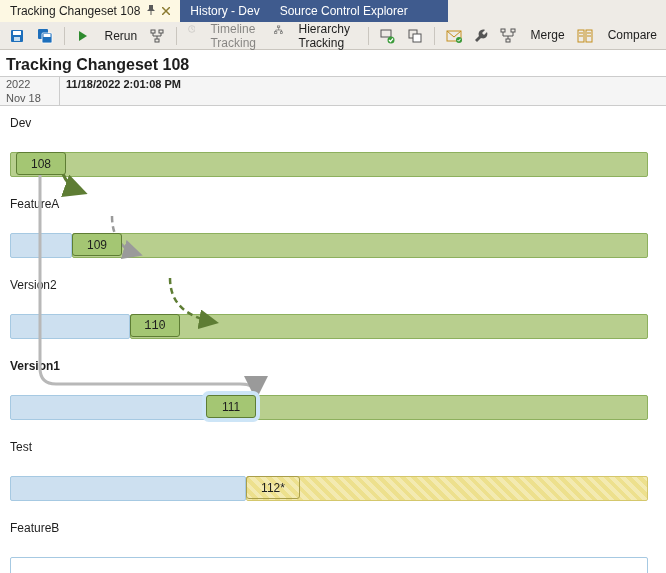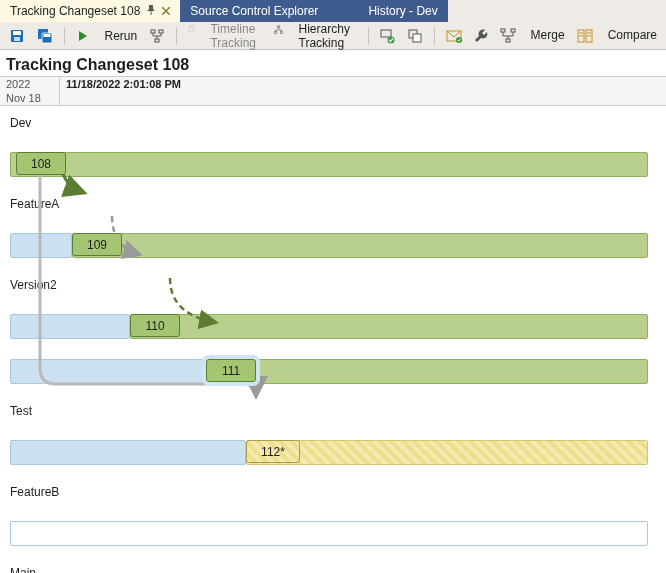--- a/index.html
+++ b/index.html
@@ -60,25 +60,25 @@
       <svg width="10" height="10" viewBox="0 0 10 10">
           <path d="M3 0 L7 0 L7 4 L9 6 L5.5 6 L5.5 10 L4.5 10 L4.5 6 L1 6 L3 4 Z" fill="#5a5a5a"></path>
         </svg>
     </span>
     <span class="close">
       <svg width="8" height="8" viewBox="0 0 8 8">
           <path d="M0 0 L8 8 M8 0 L0 8" stroke="#8a7a30" stroke-width="1.5"></path>
         </svg>
     </span>
   </div>
+  <div class="tab inactive">
+    <span>History - Dev</span>
+  </div>
   <div class="tab inactive" style="padding-right:40px;">
     <span>Source Control Explorer</span>
-  </div>
-  <div class="tab inactive">
-    <span>History - Dev</span>
   </div>
 </div>
 
 <div class="toolbar">
   <div class="tb-btn">
     <svg class="icon" width="16" height="16" viewBox="0 0 16 16">
         <rect x="2" y="2" width="12" height="12" fill="#1e6fbb" rx="1"></rect>
         <rect x="4" y="3" width="8" height="4" fill="#fff"></rect>
         <rect x="5" y="9" width="6" height="4" fill="#c4ddf0"></rect>
       </svg>
@@ -218,24 +218,25 @@
           <div class="bar blue" style="left: 0px; width: 62px;"></div>
           <div class="bar green" style="left: 62px; right: 0px;"></div>
           <div class="node green" style="left: 62px; width: 50px;">109</div>
         </div>
       </div>
       <div class="branch-block">
         <div class="branch-label">Version2</div>
         <div class="lane">
           <div class="bar blue" style="left: 0px; width: 120px;"></div>
           <div class="bar green" style="left: 120px; right: 0px;"></div>
-          <div class="node green" style="left: 120px; width: 50px;">110</div>
-        </div>
-      </div>
-      <div class="branch-block">
+          <div class="node green" style="left: 120px; width: 50px; font-family: Liberation Mono, monospace;">110</div>
+        </div>
+      </div>
+      <div class="branch-block">
+        <div class="branch-label bold">Version1</div>
         <div class="lane">
           <div class="bar blue" style="left: 0px; width: 196px;"></div>
           <div class="bar green" style="left: 196px; right: 0px;"></div>
           <div class="node green selected-outline" style="left: 196px; width: 50px;">111</div>
         </div>
       </div>
       <div class="branch-block">
         <div class="branch-label">Test</div>
         <div class="lane">
           <div class="bar blue" style="left: 0px; width: 236px;"></div>

